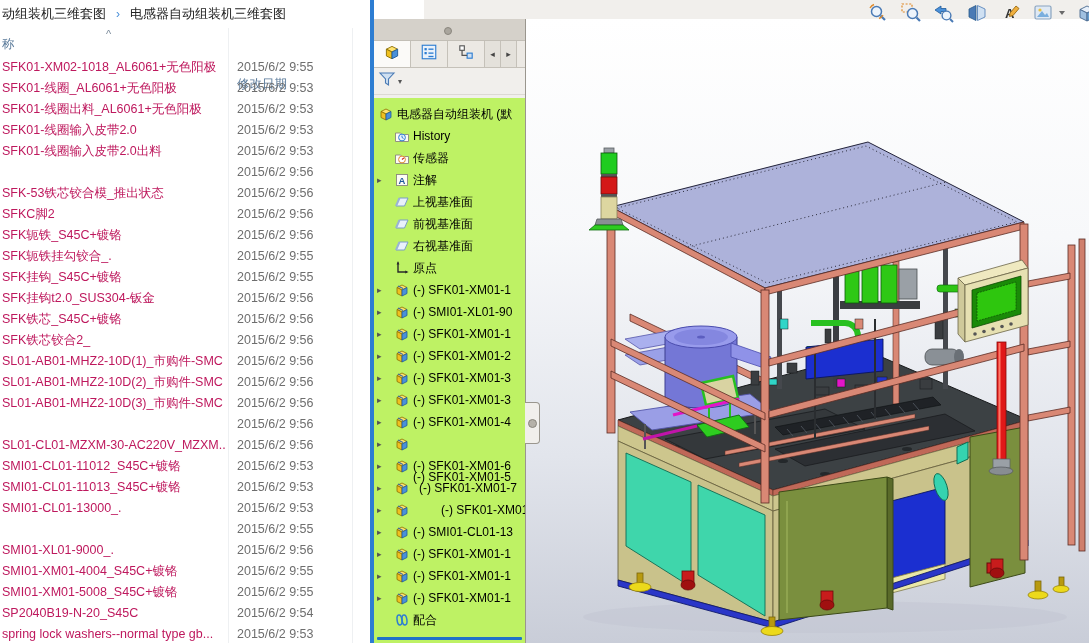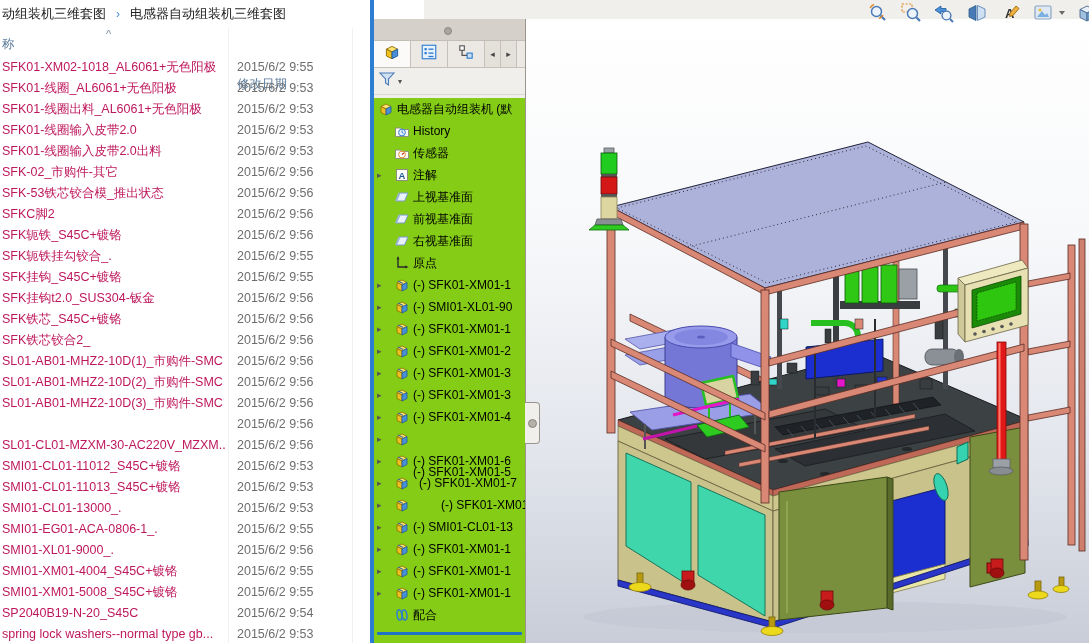--- a/index.html
+++ b/index.html
@@ -35,21 +35,21 @@
   
   .fm{position:absolute;left:4px;top:19px;width:151px;bottom:0;background:#f1efec;border-right:1px solid #9a968e;z-index:6;}
   .fm-strip{height:21px;background:#d5d1ca;border-bottom:1px solid #c2beb6;position:relative;}
   .fm-strip .dot{position:absolute;left:70px;top:8px;width:6px;height:6px;border-radius:50%;background:#aaa69e;border:1px solid #8a867e;}
   .fm-tabs{height:26px;background:#ece9e4;border-bottom:1px solid #c5c1b9;display:flex;align-items:stretch;}
   .fm-tab{width:36px;display:flex;align-items:center;justify-content:center;border-right:1px solid #c5c1b9;cursor:pointer;}
   .fm-tab.active{background:#fbfaf8;}
   .fm-scroll{width:15px;display:flex;align-items:center;justify-content:center;font-size:9px;color:#444;border-right:1px solid #c5c1b9;cursor:pointer;background:#e4e1db;}
   .fm-filter{height:26px;display:flex;align-items:center;padding-left:4px;border-bottom:1px solid #dcd9d3;background:#f1efec;}
   .fm-filter .fdd{font-size:8px;color:#555;margin-left:2px;}
-  .fm-tree{position:absolute;left:0;top:79px;right:0;bottom:0;background:#84cc16;overflow:hidden;}
+  .fm-tree{position:absolute;left:0;top:79px;right:0;bottom:0;background:#bef264;overflow:hidden;padding-top:5px;}
   .trow{position:relative;height:22px;line-height:22px;font-size:12px;color:#000;white-space:nowrap;cursor:pointer;}
   .trow .arr{position:absolute;left:3px;top:0;width:10px;font-size:9px;color:#555;}
   .trow .ticn{position:absolute;top:3px;width:16px;height:16px;}
   .trow .tlbl{position:absolute;top:0;overflow:hidden;right:0;}
   .rollback{height:3px;background:#1f72c8;margin:6px 3px 0 3px;border-radius:1px;cursor:ns-resize;}
   .fm-bump{position:absolute;left:155px;top:402px;width:14px;height:40px;background:#f1efec;border:1px solid #9a968e;border-left:none;border-radius:0 4px 4px 0;z-index:7;cursor:ew-resize;}
   .fm-bump .dot{position:absolute;left:3px;top:16px;width:7px;height:7px;border-radius:50%;background:#b5b1a9;border:1px solid #8a867e;}
   
   .viewport{position:absolute;left:155px;top:19px;width:564px;bottom:0;
     background:linear-gradient(180deg,#ffffff 0%,#f7f8fa 35%,#e2e5ec 70%,#c9cdd8 100%);}
@@ -84,21 +84,20 @@
       </div>
       <div class="frow">
         <span class="fname">SFK01-线圈输入皮带2.0</span>
         <span class="fdate">2015/6/2 9:53</span>
       </div>
       <div class="frow">
         <span class="fname">SFK01-线圈输入皮带2.0出料</span>
         <span class="fdate">2015/6/2 9:53</span>
       </div>
       <div class="frow">
-        <span class="fname">SFK-02_市购件-其它</span>
         <span class="fdate">2015/6/2 9:56</span>
       </div>
       <div class="frow">
         <span class="fname">SFK-53铁芯铰合模_推出状态</span>
         <span class="fdate">2015/6/2 9:56</span>
       </div>
       <div class="frow">
         <span class="fname">SFKC脚2</span>
         <span class="fdate">2015/6/2 9:56</span>
       </div>
@@ -151,21 +150,20 @@
       </div>
       <div class="frow">
         <span class="fname">SMI01-CL01-11013_S45C+镀铬</span>
         <span class="fdate">2015/6/2 9:53</span>
       </div>
       <div class="frow">
         <span class="fname">SMI01-CL01-13000_.</span>
         <span class="fdate">2015/6/2 9:53</span>
       </div>
       <div class="frow">
-        <span class="fname">SMI01-EG01-ACA-0806-1_.</span>
         <span class="fdate">2015/6/2 9:55</span>
       </div>
       <div class="frow">
         <span class="fname">SMI01-XL01-9000_.</span>
         <span class="fdate">2015/6/2 9:56</span>
       </div>
       <div class="frow">
         <span class="fname">SMI01-XM01-4004_S45C+镀铬</span>
         <span class="fdate">2015/6/2 9:55</span>
       </div>

